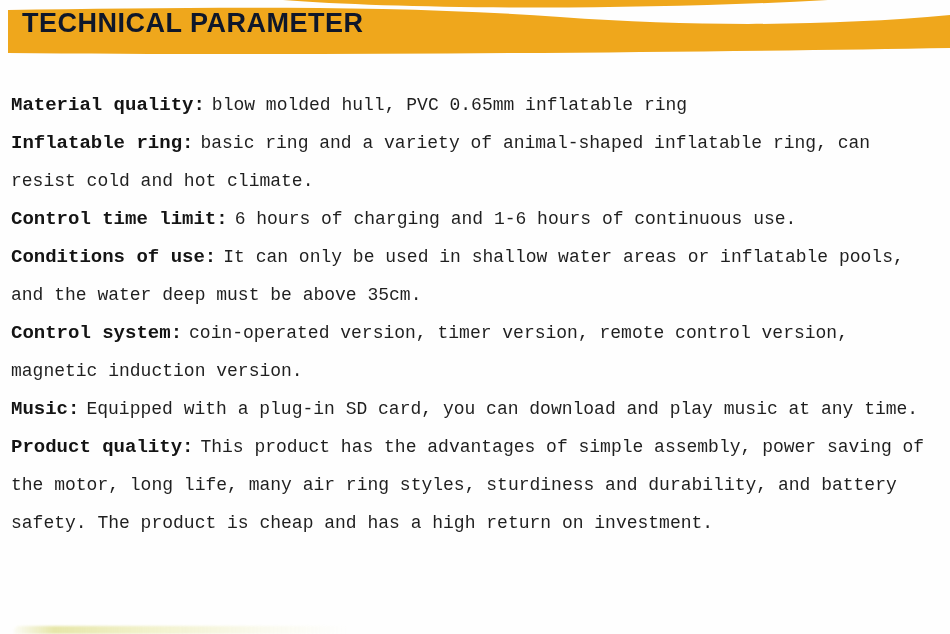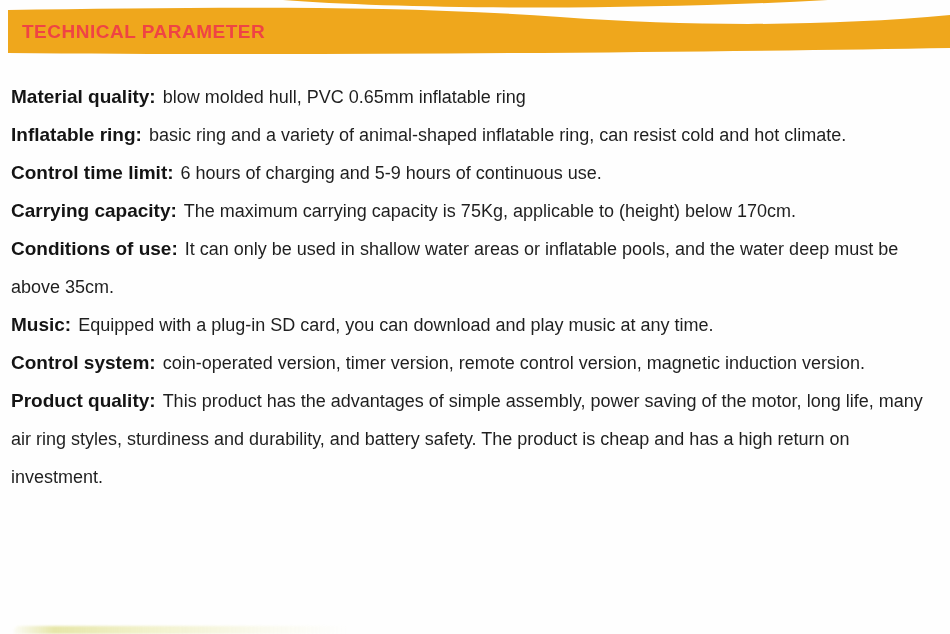--- a/index.html
+++ b/index.html
@@ -16,34 +16,35 @@
     color: #1e1e1e;
   }
   .banner-svg {
     position: absolute;
     top: 0;
     left: 0;
     display: block;
   }
   .banner-title {
     position: absolute;
-    top: 19px;
+    top: 10px;
     left: 22px;
-    font-size: 19px;
+    font-size: 27px;
     font-weight: bold;
     letter-spacing: 0.5px;
-    color: #ef4444;
+    color: #0f172a;
     line-height: 26px;
     white-space: nowrap;
   }
   .content {
     position: absolute;
-    top: 78px;
+    top: 86px;
     left: 11px;
     width: 928px;
+    font-family: Liberation Mono, monospace;
   }
   .spec {
     margin: 0;
     font-size: 18px;
     line-height: 38px;
     color: #1f1f1f;
   }
   .spec .label {
     font-weight: bold;
     font-size: 19px;
@@ -82,32 +83,29 @@
 <div class="banner-title">TECHNICAL PARAMETER</div>
 
 <div class="content">
   <p class="spec">
     <span class="label">Material quality:</span><span class="value">blow molded hull, PVC 0.65mm inflatable ring</span>
   </p>
   <p class="spec">
     <span class="label">Inflatable ring:</span><span class="value">basic ring and a variety of animal-shaped inflatable ring, can resist cold and hot climate.</span>
   </p>
   <p class="spec">
-    <span class="label">Control time limit:</span><span class="value">6 hours of charging and 5-9 hours of continuous use.</span>
-  </p>
-  <p class="spec">
-    <span class="label">Carrying capacity:</span><span class="value">The maximum carrying capacity is 75Kg, applicable to (height) below 170cm.</span>
+    <span class="label">Control time limit:</span><span class="value">6 hours of charging and 1-6 hours of continuous use.</span>
   </p>
   <p class="spec">
     <span class="label">Conditions of use:</span><span class="value">It can only be used in shallow water areas or inflatable pools, and the water deep must be above 35cm.</span>
   </p>
   <p class="spec">
-    <span class="label">Music:</span><span class="value">Equipped with a plug-in SD card, you can download and play music at any time.</span>
+    <span class="label">Control system:</span><span class="value">coin-operated version, timer version, remote control version, magnetic induction version.</span>
   </p>
   <p class="spec">
-    <span class="label">Control system:</span><span class="value">coin-operated version, timer version, remote control version, magnetic induction version.</span>
+    <span class="label">Music:</span><span class="value">Equipped with a plug-in SD card, you can download and play music at any time.</span>
   </p>
   <p class="spec">
     <span class="label">Product quality:</span><span class="value">This product has the advantages of simple assembly, power saving of the motor, long life, many air ring styles, sturdiness and durability, and battery safety. The product is cheap and has a high return on investment.</span>
   </p>
 </div>
 
 <div class="bottom-sliver"></div>
 
 </body></html>

